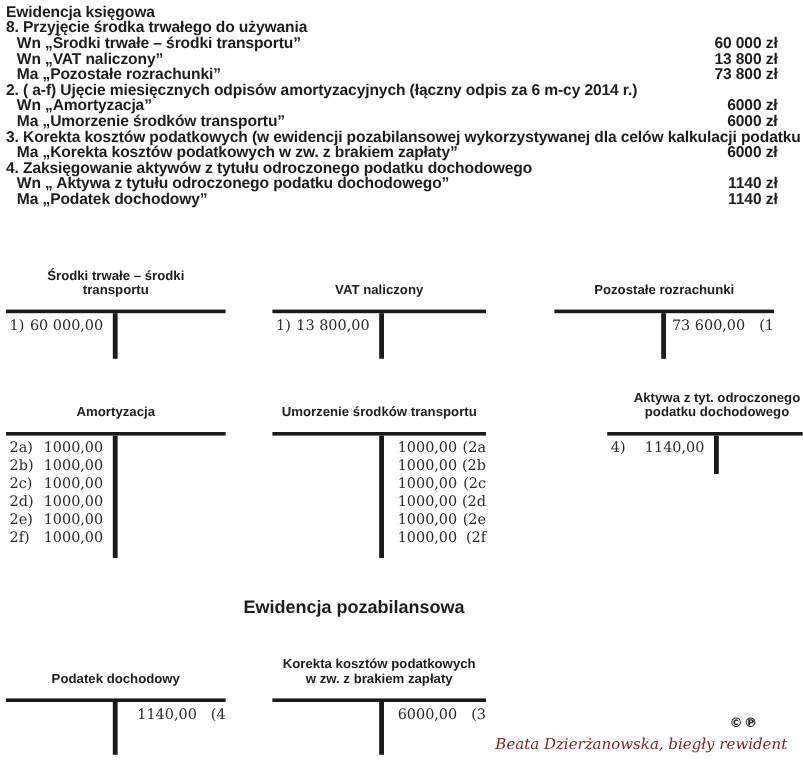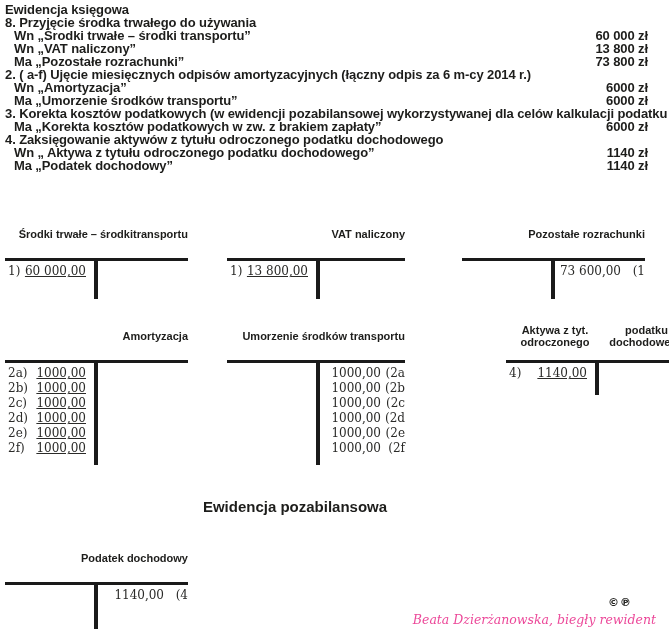--- a/index.html
+++ b/index.html
@@ -6,41 +6,41 @@
   .page{position:relative;width:669px;height:640px;background:#fff;overflow:hidden;
         font-family:"Liberation Sans",sans-serif;color:#1d1d1b;}
   
   .journal{position:absolute;left:5px;top:3px;width:643px;font-size:13px;font-weight:700;
            line-height:13px;letter-spacing:-0.1px;}
   .jline{display:flex;white-space:nowrap;}
   .jline .amt{margin-left:auto;}
   .jline.indent{padding-left:9px;}
   
   .tacc{position:absolute;}
-  .t-title{display:flex;justify-content:flex-end;align-items:center;
+  .t-title{display:flex;flex-direction:column;justify-content:flex-end;align-items:center;
            text-align:center;height:38px;padding-bottom:10px;box-sizing:border-box;
            font-size:11px;font-weight:700;line-height:12px;}
   .t-body{position:relative;border-top:3px solid #1a1a1a;}
   .t-bar{position:absolute;left:89px;top:0;width:4px;background:#1a1a1a;}
   .t-entries{font-family:"DejaVu Serif","Liberation Serif",serif;font-size:12px;line-height:15px;
              color:#2a2a28;}
   .t-left{position:absolute;left:0;top:3px;width:87px;}
   .t-left .trow{display:flex;padding:0 6px 0 3px;}
-  .t-left .amt{margin-left:auto;text-decoration:underline;}
+  .t-left .amt{margin-left:auto;}
   .t-right{position:absolute;left:97px;right:0;top:3px;}
   .t-right .trow{display:flex;}
   .t-right .amt{flex:1;text-align:right;}
   .t-right .lab{width:24px;text-align:right;}
   
   .section-header{position:absolute;left:170px;top:498px;width:250px;text-align:center;
                   font-size:15px;font-weight:700;}
   .rights{position:absolute;right:37px;top:596px;font-size:11px;font-weight:700;
           font-family:"DejaVu Sans",sans-serif;letter-spacing:1px;}
   .author{position:absolute;right:13px;top:612px;font-family:"DejaVu Serif","Liberation Serif",serif;
-          font-style:italic;font-size:12.5px;color:#ec4899;}
+          font-style:italic;font-size:12.5px;color:#7f1d1d;}
 </style>
 </head>
 <body>
 
 <div class="page">
 
   <div class="journal">
     <div class="jline">
       <span>Ewidencja księgowa</span>
     </div>
@@ -238,17 +238,32 @@
       <div class="t-bar" style="height:44px;"></div>
       <div class="t-right">
         <div class="trow">
             <span class="amt">1140,00</span>
             <span class="lab">(4</span>
           </div>
       </div>
     </div>
   </div>
 
+  <div class="tacc" style="left:227px;top:544px;width:178px;">
+    <div class="t-title">
+      <span>Korekta kosztów podatkowych</span>
+      <span>w zw. z brakiem zapłaty</span>
+    </div>
+    <div class="t-body t-entries" style="height:44px;">
+      <div class="t-bar" style="height:44px;"></div>
+      <div class="t-right">
+        <div class="trow">
+            <span class="amt">6000,00</span>
+            <span class="lab">(3</span>
+          </div>
+      </div>
+    </div>
+  </div>
 
   <div class="rights">©℗</div>
   <div class="author">Beata Dzierżanowska, biegły rewident</div>
 
 </div>
 
 </body></html>

